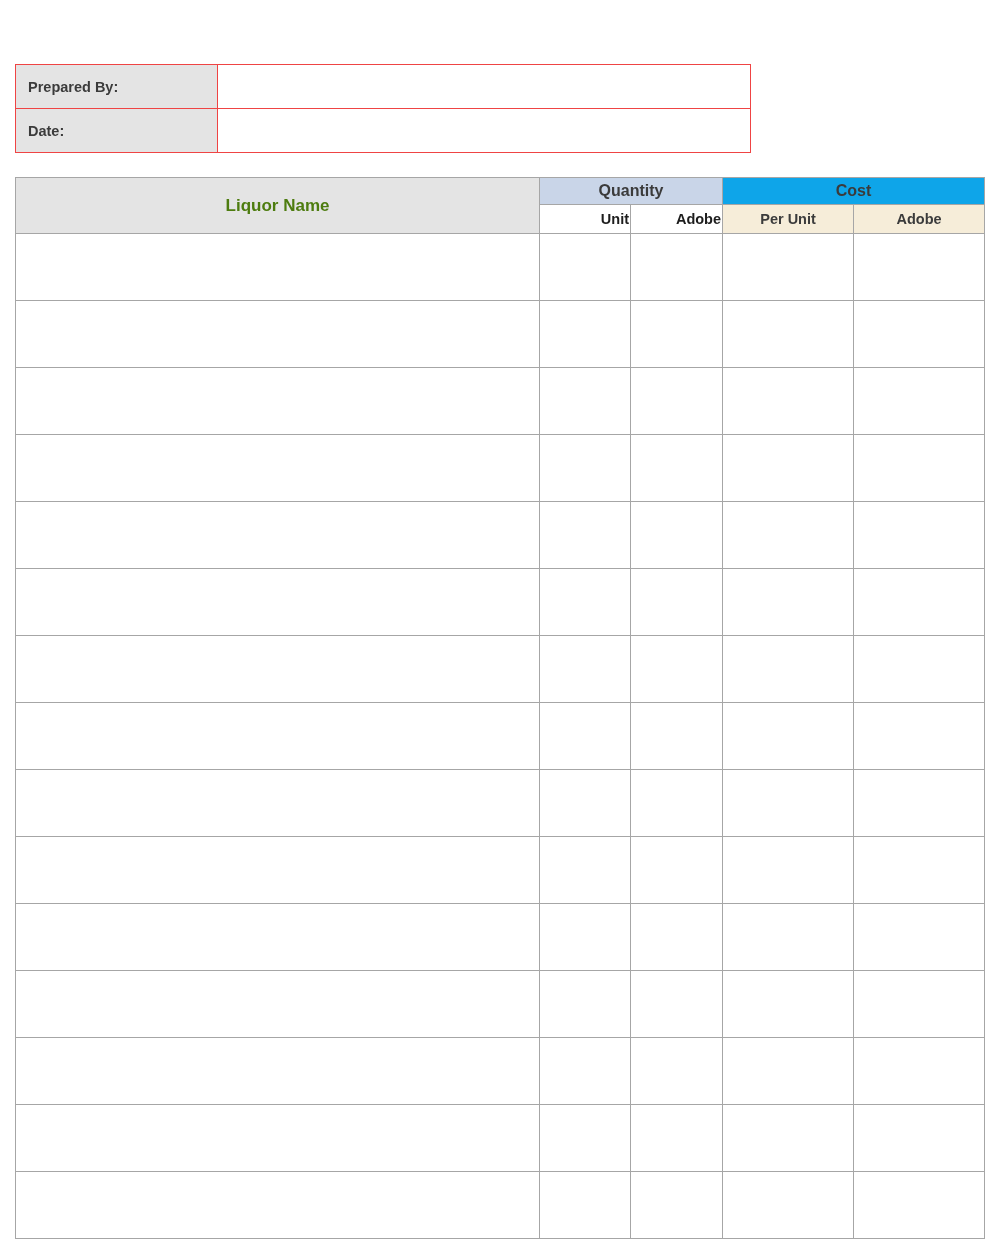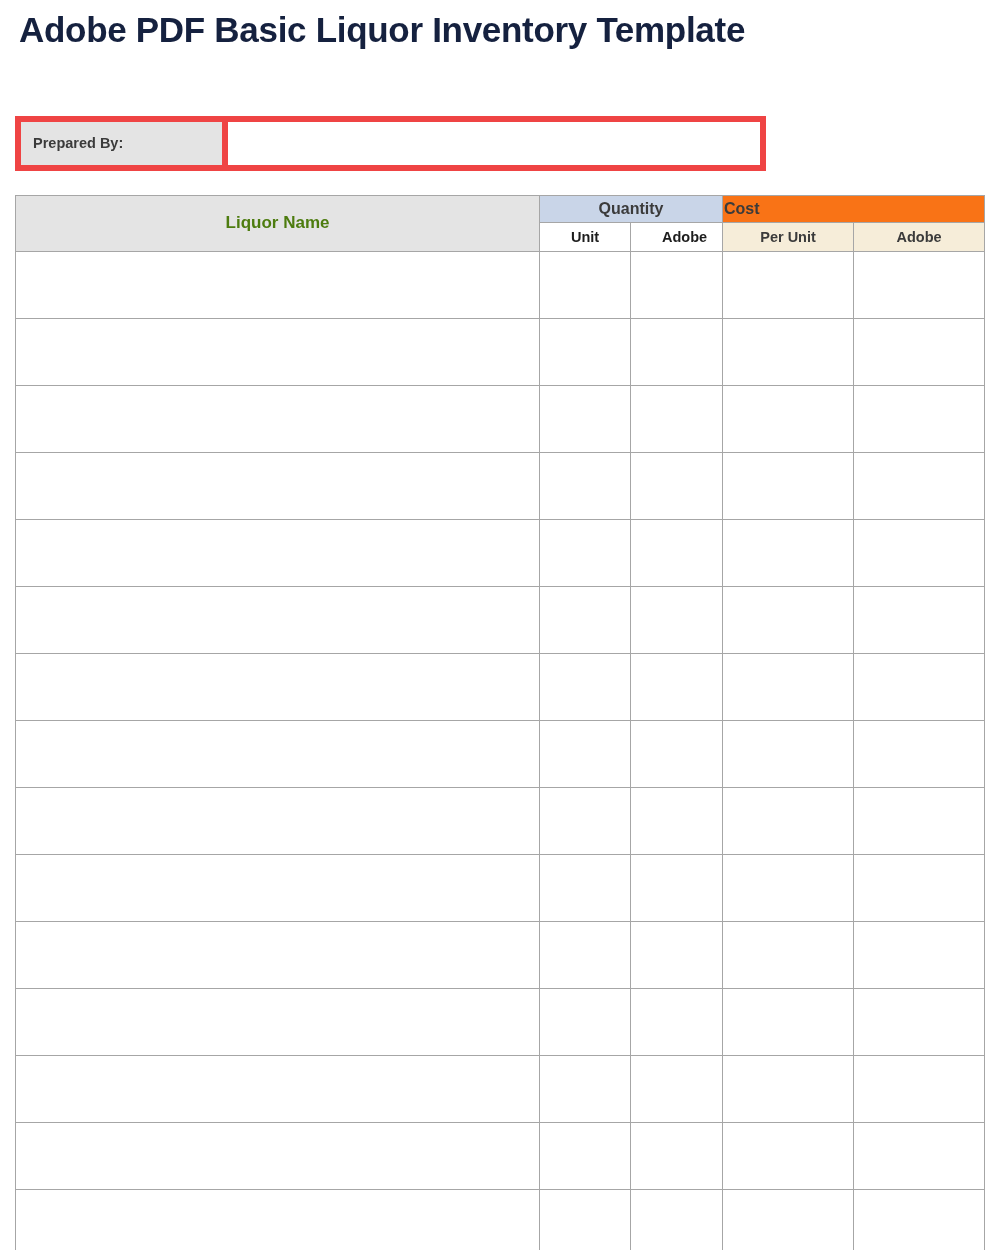--- a/index.html
+++ b/index.html
@@ -31,21 +31,21 @@
   }
 
   
   .meta-table {
     border-collapse: collapse;
     margin-top: 64px;
     table-layout: fixed;
     width: 711px;
   }
   .meta-table td {
-    border: 6px solid #ef4444;
+    border: 1px solid #ef4444;
     height: 41px;
     vertical-align: middle;
   }
   .meta-label {
     width: 188px;
     background: #e4e4e4;
     font-size: 14.5px;
     font-weight: bold;
     color: #3b3b3b;
     padding-left: 12px;
@@ -83,60 +83,63 @@
     height: 53px;
   }
   .th-group-qty {
     background: #c9d5e8;
     font-size: 16px;
     font-weight: bold;
     color: #3b3b3b;
     height: 24px;
   }
   .th-group-cost {
-    background: #f97316;
+    background: #0ea5e9;
     font-size: 16px;
     font-weight: bold;
     color: #3b3b3b;
-    text-align: left;
+    text-align: center;
     height: 24px;
     margin-top: 44px;
   }
   .th-sub-qty {
     background: #ffffff;
     font-size: 14.5px;
     font-weight: bold;
     color: #1d1d1d;
-    text-align: left;
+    text-align: right;
     height: 25px;
     padding-left: 31px;
   }
   .th-sub-cost {
     background: #f6edd9;
     font-size: 14.5px;
     font-weight: bold;
     color: #3b3b3b;
     height: 25px;
   }
   .inv-table tbody td {
     height: 64px;
     background: #ffffff;
   }
 </style>
 </head>
 <body>
 
 <div class="page">
 
-  <div class="doc-title">Adobe PDF Basic Liquor Inventory Template</div>
 
   <table class="meta-table">
     <tbody>
       <tr>
         <td class="meta-label">Prepared By:</td>
+        <td class="meta-value"></td>
+      </tr>
+      <tr>
+        <td class="meta-label">Date:</td>
         <td class="meta-value"></td>
       </tr>
     </tbody>
   </table>
 
   <table class="inv-table">
     <colgroup>
       <col class="col-name">
       <col class="col-unit">
       <col class="col-amount">

